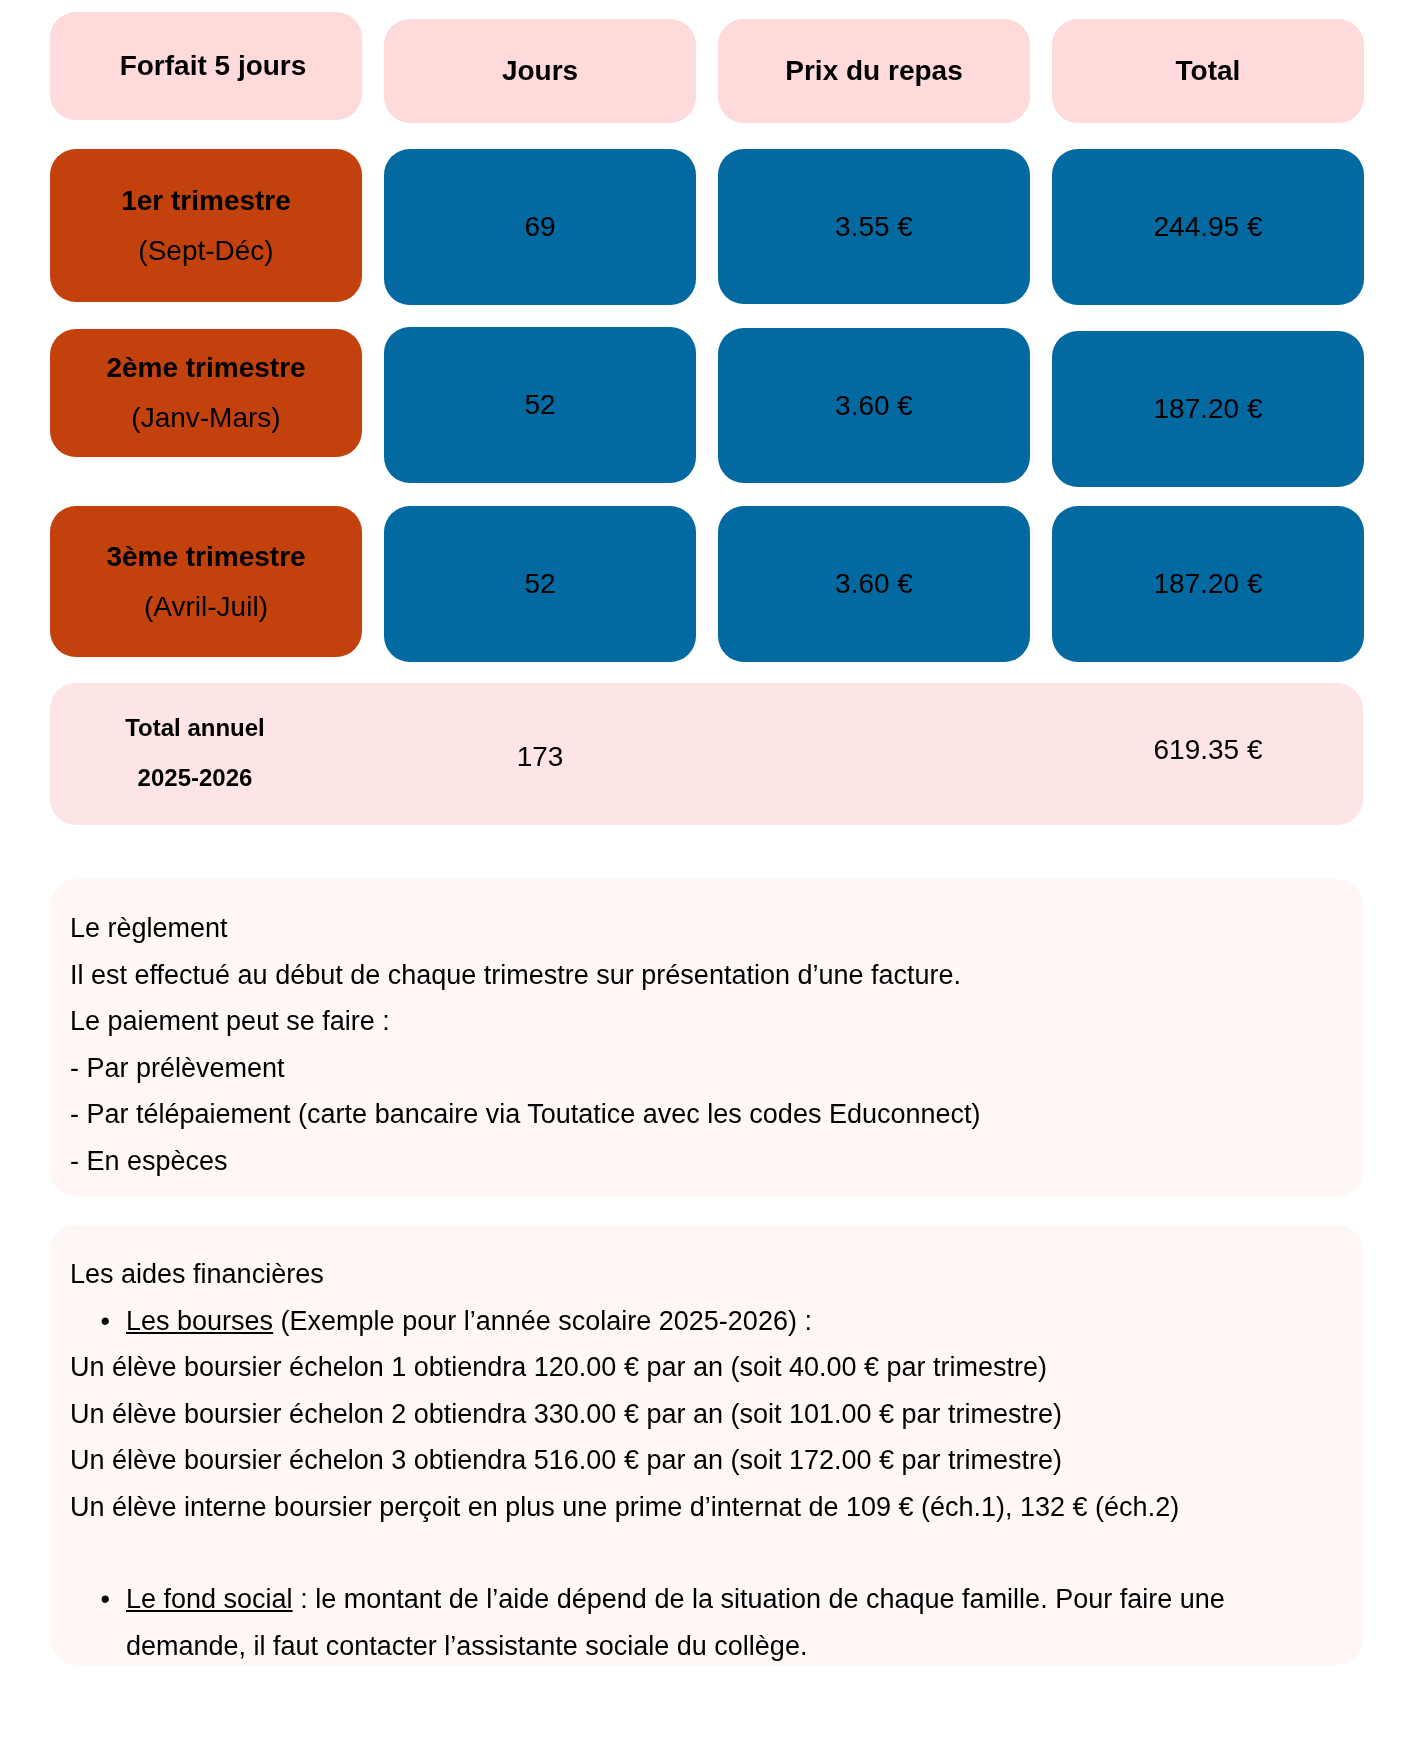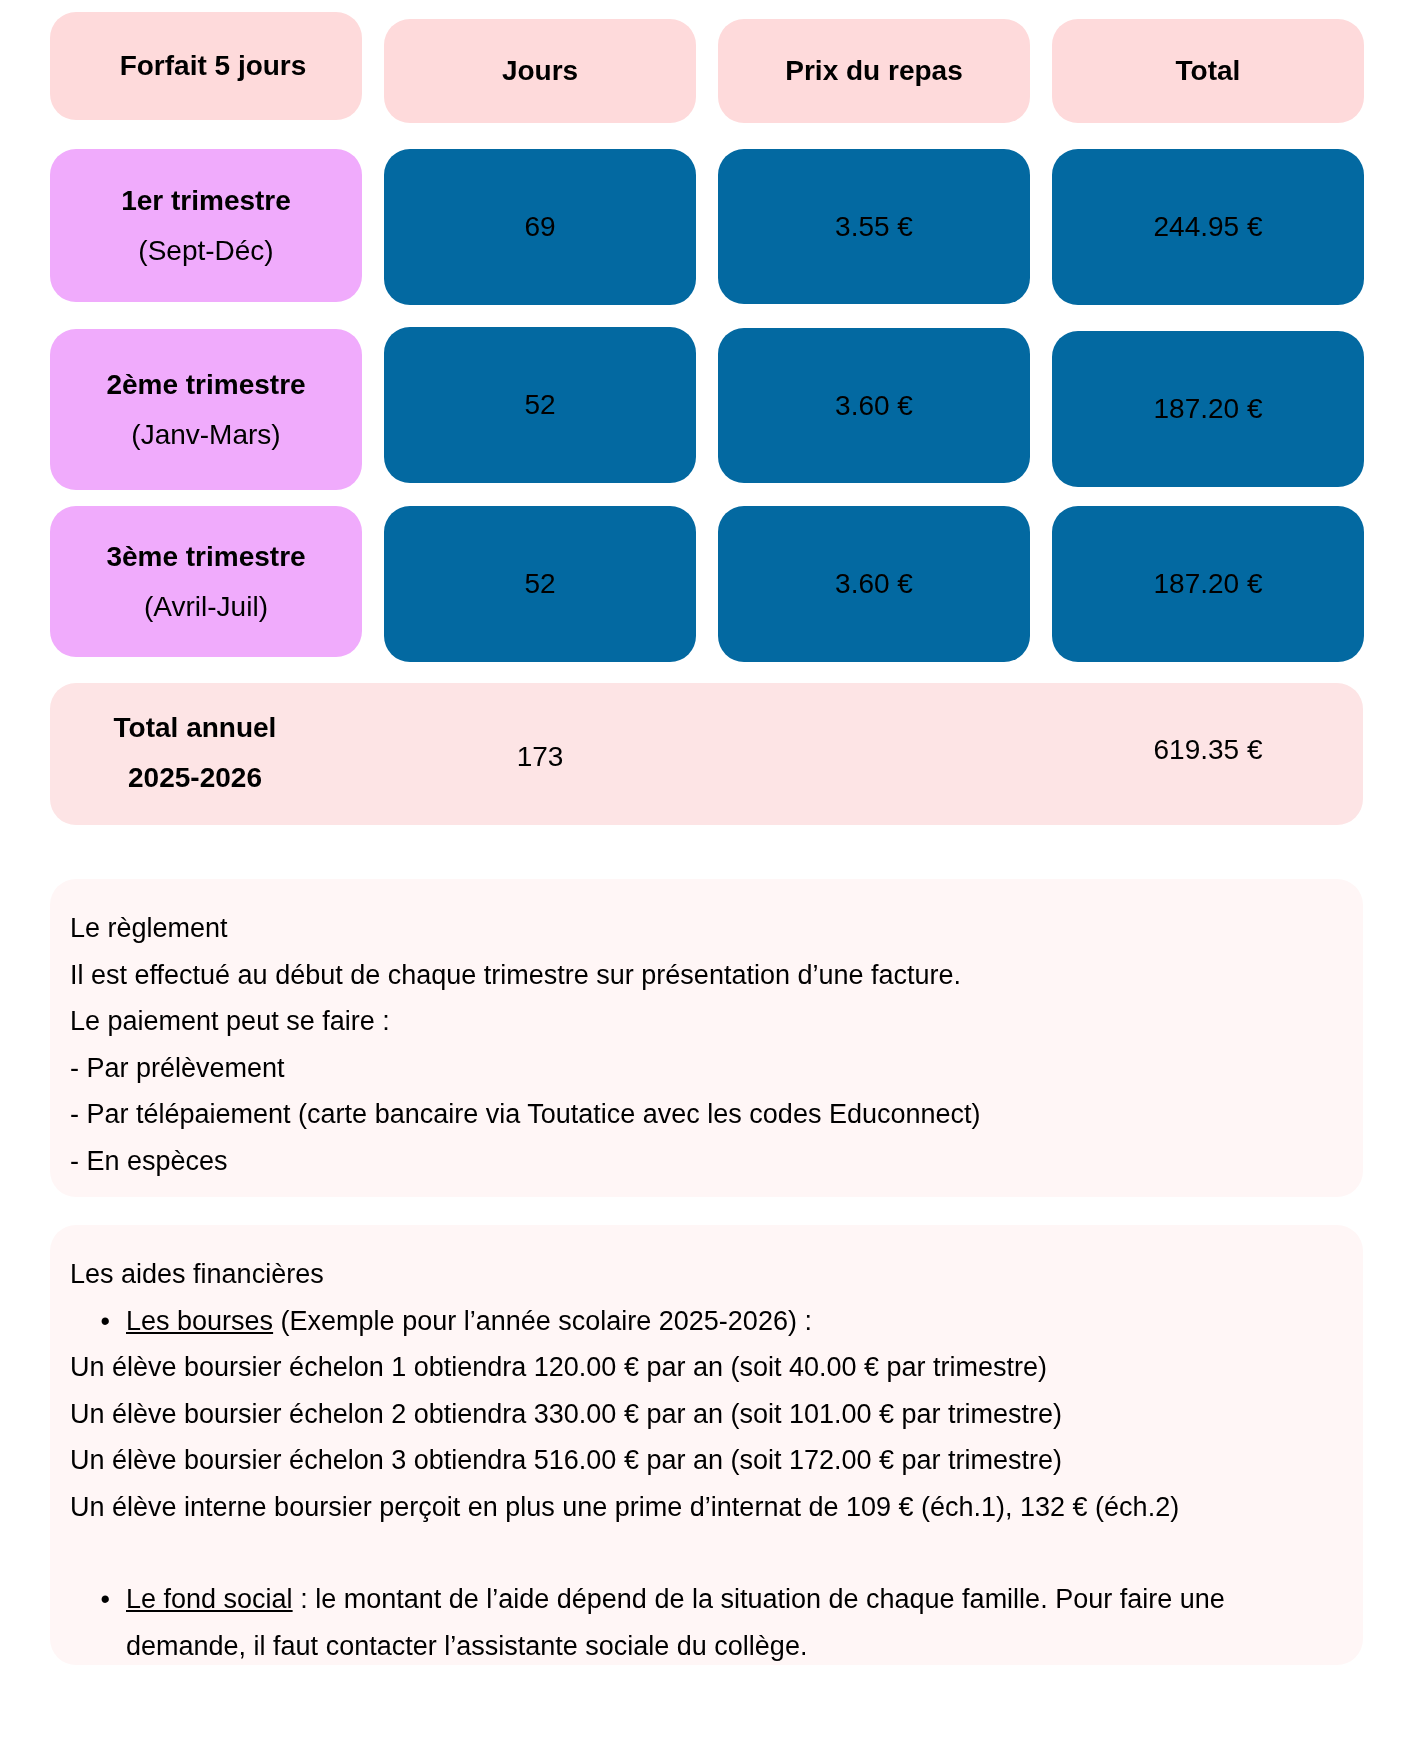--- a/index.html
+++ b/index.html
@@ -7,25 +7,25 @@
     width: 1414px; height: 1748px; position: relative; overflow: hidden;
     font-family: "Liberation Sans", "DejaVu Sans", sans-serif;
     color: #000;
   }
   .cell {
     position: absolute; box-sizing: border-box; border-radius: 26px;
     display: flex; flex-direction: column; align-items: center; justify-content: center;
     text-align: center; font-size: 28px; line-height: 50px;
   }
   .hdr { background: #fedadb; font-weight: bold; }
-  .lbl { background: #f0abfc; }
+  .lbl { background: #c2410c; }
   .lbl .t1 { font-weight: bold; }
   .val { background: #0369a1; }
   .total-row { background: #fde4e5; border-radius: 26px; position: absolute; }
-  .total-row .tl { position: absolute; text-align: center; font-weight: bold; font-size: 28px; line-height: 50px; }
+  .total-row .tl { position: absolute; text-align: center; font-weight: bold; font-size: 24px; line-height: 50px; }
   .total-row .tv { position: absolute; text-align: center; font-size: 28px; line-height: 50px; }
   .box {
     position: absolute; left: 50px; width: 1313px; box-sizing: border-box;
     background: #fff6f6; border-radius: 26px; padding: 26px 20px 0 20px;
     font-size: 27px; line-height: 46.5px;
   }
   .box .h { font-weight: normal; }
   .box .line { white-space: nowrap; }
   .bullet { display: flex; }
   .bullet .dot { width: 56px; text-align: right; padding-right: 16px; box-sizing: border-box; flex: 0 0 56px; }
@@ -57,21 +57,21 @@
 <div class="cell val" style="left:384px;top:149px;width:312px;height:156px;">
     <span>69</span>
   </div>
 <div class="cell val" style="left:718px;top:149px;width:312px;height:155px;">
     <span>3.55 €</span>
   </div>
 <div class="cell val" style="left:1052px;top:149px;width:312px;height:156px;">
     <span>244.95 €</span>
   </div>
 
-<div class="cell lbl" style="left:50px;top:329px;width:312px;height:161px;">
+<div class="cell lbl" style="left:50px;top:329px;width:312px;height:128px;">
   <span class="t1">2ème trimestre</span>
   <span>(Janv-Mars)</span>
 </div>
 <div class="cell val" style="left:384px;top:327px;width:312px;height:156px;">
     <span>52</span>
   </div>
 <div class="cell val" style="left:718px;top:328px;width:312px;height:155px;">
     <span>3.60 €</span>
   </div>
 <div class="cell val" style="left:1052px;top:331px;width:312px;height:156px;">

